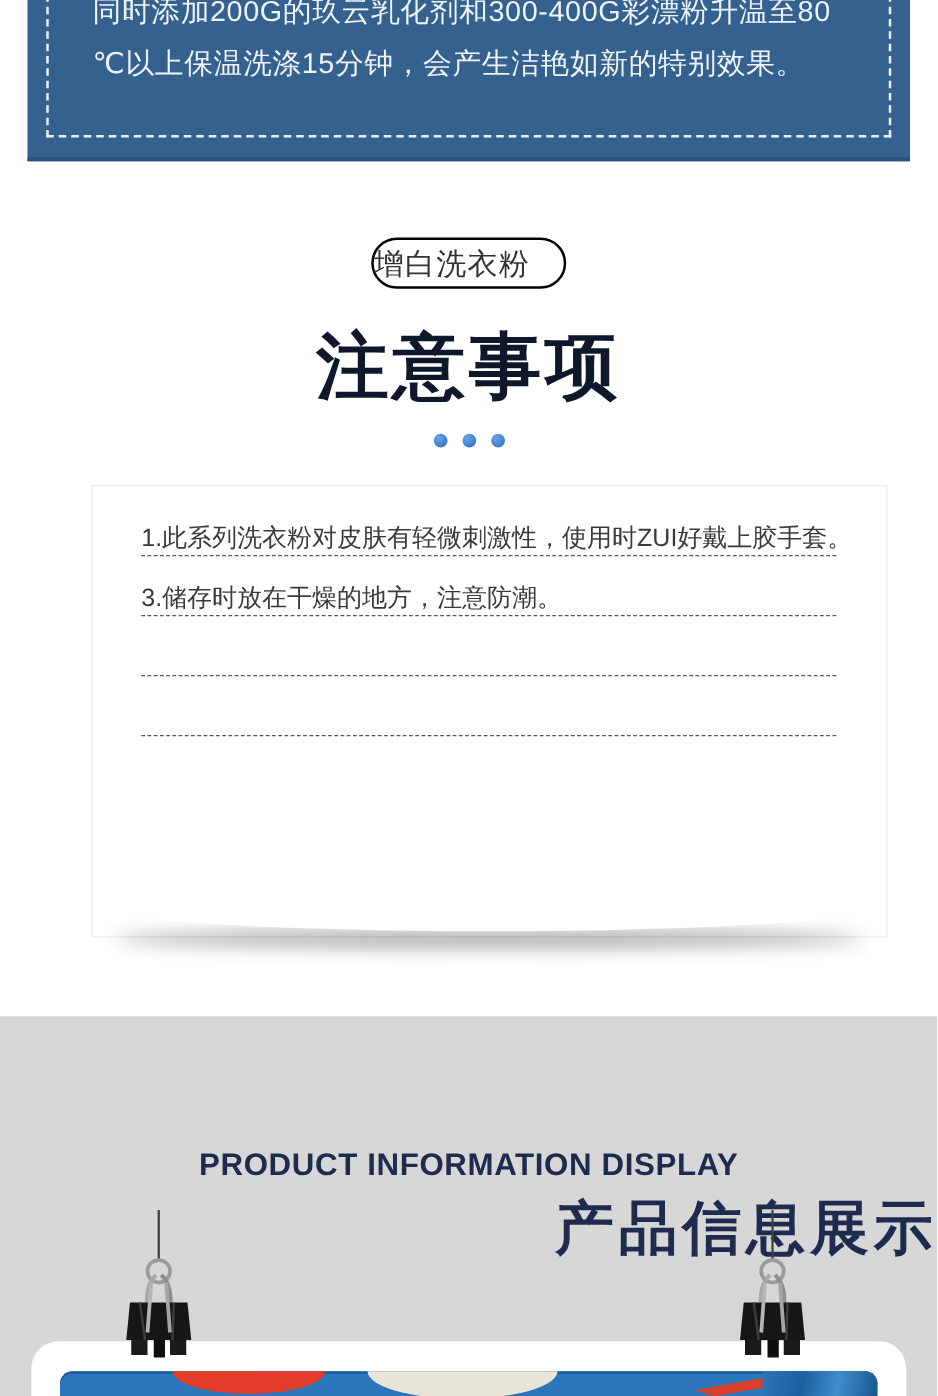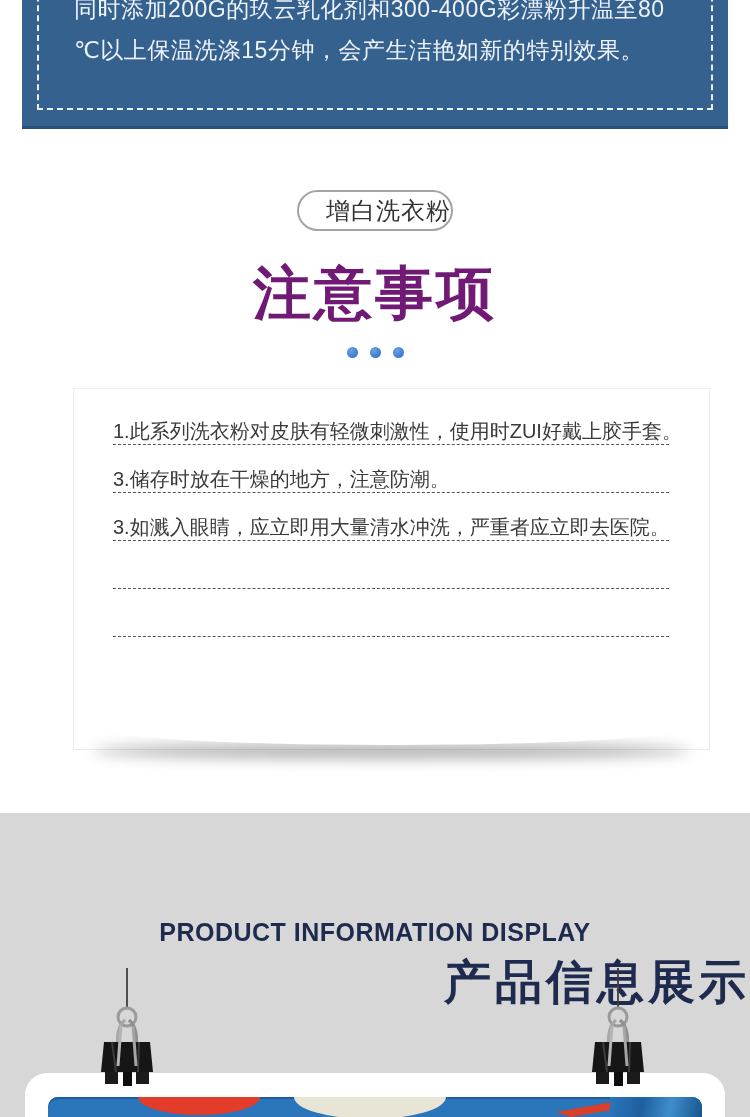--- a/index.html
+++ b/index.html
@@ -9,27 +9,27 @@
   
   .instruction-panel{position:absolute;left:22px;right:22px;top:-56px;height:182px;
       background:#35618f;border-bottom:3px solid #2a4f79;}
   .instruction-border{position:absolute;left:15px;right:15px;top:12px;bottom:16px;
       border:2px dashed rgba(255,255,255,.9);}
   .instruction-text{position:absolute;left:52px;right:38px;top:45px;
       color:#eef3f9;font-size:23px;line-height:41px;letter-spacing:.5px;}
 
   
   .pill{position:absolute;left:50%;top:190px;transform:translateX(-50%);
-      width:152px;height:37px;border:2px solid #a3a3a3;border-radius:21px;
-      background:#ffffff;display:flex;align-items:center;justify-content:flex-end;
+      width:152px;height:37px;border:2px solid #000000;border-radius:21px;
+      background:#ffffff;display:flex;align-items:center;justify-content:flex-start;
       font-size:24px;color:#333333;letter-spacing:1px;}
 
   
   .section-title{position:absolute;left:0;right:0;top:255px;text-align:center;
-      font-size:58px;font-weight:900;color:#701a75;letter-spacing:3px;}
+      font-size:58px;font-weight:900;color:#0f172a;letter-spacing:3px;}
   .dots{position:absolute;left:0;right:0;top:347px;display:flex;gap:12px;
       justify-content:center;}
   .dots span{width:11px;height:11px;border-radius:50%;
       background:radial-gradient(circle at 35% 30%,#6ba2e0,#3b7bd0 70%);}
 
   
   .notes-card{position:absolute;left:58px;top:388px;width:635px;height:360px;
       background:#ffffff;border:1px solid #ececec;z-index:1;margin-left:15px;}
   .notes-card::after{content:"";position:absolute;left:6px;right:6px;bottom:4px;height:40px;
       border-radius:50%;box-shadow:0 26px 14px -12px rgba(0,0,0,.30);z-index:-1;}
@@ -83,21 +83,20 @@
   <div class="dots">
     <span></span>
     <span></span>
     <span></span>
   </div>
 
   <div class="notes-card">
     <div class="notes-inner">
       <div class="note-row">1.此系列洗衣粉对皮肤有轻微刺激性，使用时ZUI好戴上胶手套。</div>
       <div class="note-row">3.储存时放在干燥的地方，注意防潮。</div>
-      <div class="note-row">3.如溅入眼睛，应立即用大量清水冲洗，严重者应立即去医院。</div>
       <div class="note-row"></div>
       <div class="note-row"></div>
     </div>
   </div>
 
   <div class="info-section">
     <div class="info-sub">PRODUCT INFORMATION DISPLAY</div>
     <div class="info-title">产品信息展示</div>
 
     <svg class="clip clip-left" viewBox="0 0 70 122">

